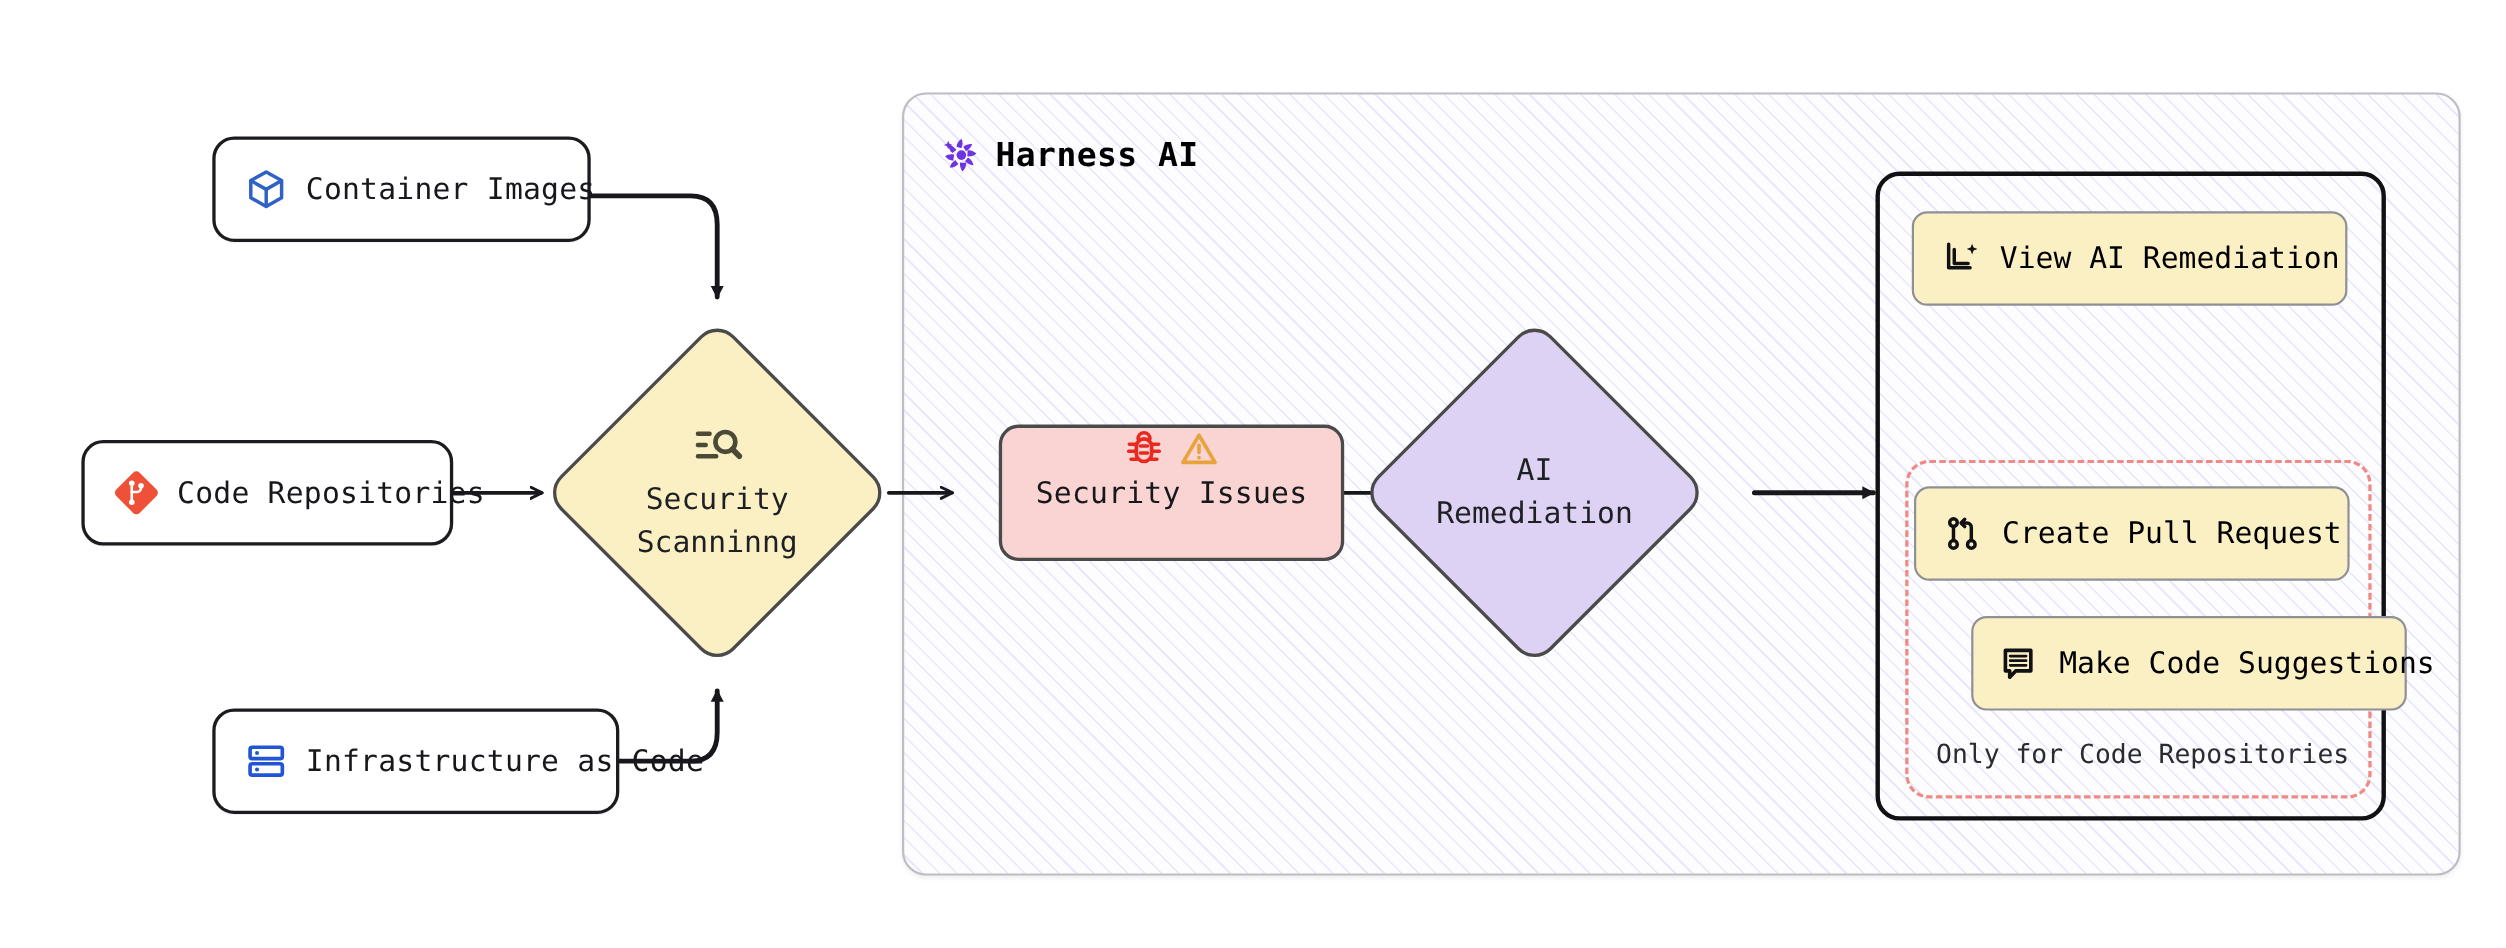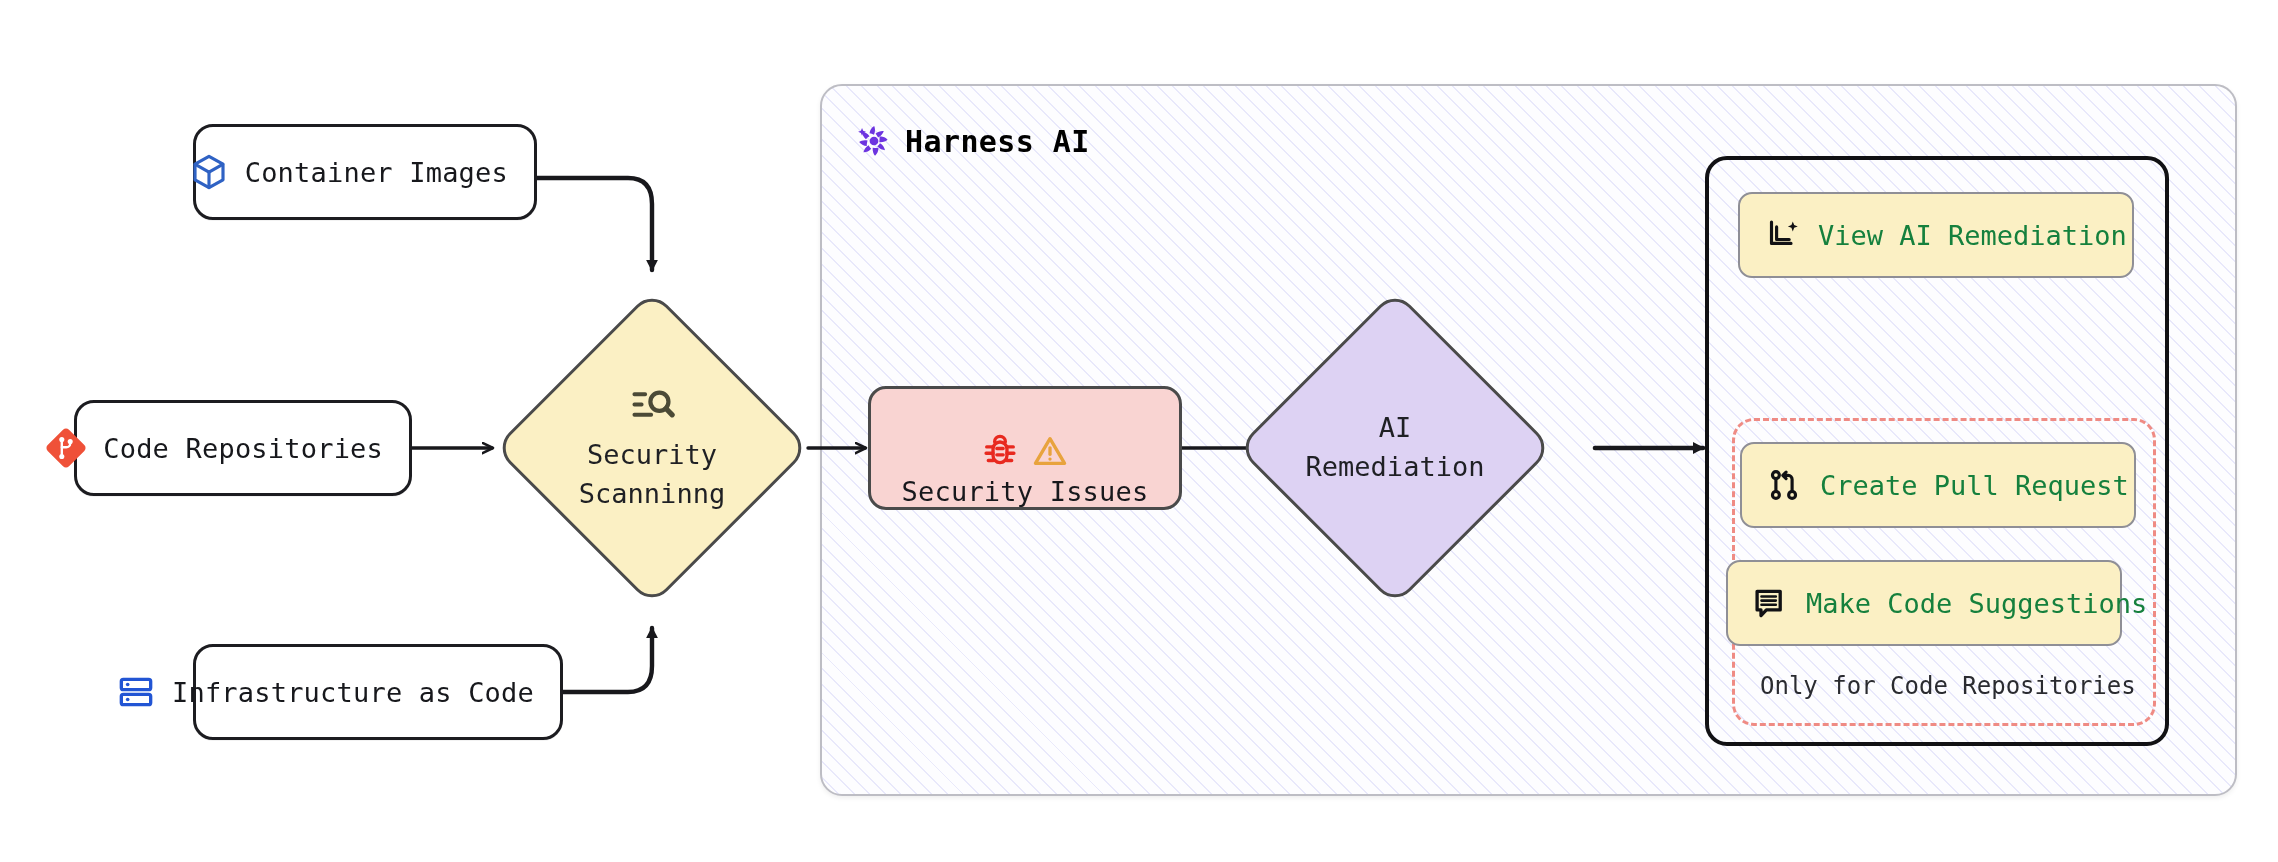--- a/index.html
+++ b/index.html
@@ -7,21 +7,21 @@
     width:2278px;height:862px;position:relative;overflow:hidden;
     font-family:"DejaVu Sans Mono","Liberation Mono",monospace;
     color:#1f2024;
   }
   #stage{position:absolute;inset:0;}
   svg#wires{position:absolute;left:0;top:0;width:2278px;height:862px;pointer-events:none;}
 
   
   .node{
     position:absolute;box-sizing:border-box;
-    display:flex;align-items:center;justify-content:flex-end;
+    display:flex;align-items:center;justify-content:flex-start;
     border-radius:16px;
     font-size:27px;letter-spacing:0.2px;white-space:nowrap;
   }
   .src-node{
     background:#ffffff;border:3.2px solid #1c1c20;
     border-radius:20px;
     gap:16px;padding:0 26px;
     box-shadow:0 1px 0 rgba(0,0,0,.05);
   }
   .src-node .lbl{font-size:27px;color:#17181c;}
@@ -84,21 +84,21 @@
     border:3.4px dashed #ef8b84;border-radius:22px;
     background:transparent;
   }
   .action-btn{
     position:absolute;box-sizing:border-box;
     display:flex;align-items:center;gap:18px;
     padding:0 24px;
     background:#fbf0c4;
     border:2.6px solid #8f8f96;
     border-radius:14px;
-    font-size:27px;color:#15803d;white-space:nowrap;
+    font-size:27px;color:#000000;white-space:nowrap;
   }
   .action-btn .lbl{font-size:27px;}
   .note{
     position:absolute;font-size:24px;color:#2a2b30;white-space:nowrap;
   }
   .ico{display:inline-flex;align-items:center;justify-content:center;flex:0 0 auto;}
 </style>
 </head>
 <body>
 
@@ -200,21 +200,21 @@
           </g>
           <circle cx="17.2" cy="9.6" r="5.1" fill="none" stroke="#4b4a36" stroke-width="2.4"></circle>
           <path d="M20.9 13.4 L24.4 17" stroke="#4b4a36" stroke-width="2.9" stroke-linecap="round"></path>
         </svg>
       </span>
       <span>Security</span>
       <span>Scanninng</span>
     </div>
   </div>
 
-  <div class="node issues" style="left:868px;top:386px;width:314px;height:124px;">
+  <div class="node issues" style="left:908px;top:386px;width:314px;height:124px;">
     <div class="icons">
       <span class="ico">
         <svg width="38" height="38" viewBox="0 0 24 24" fill="none" stroke="#e8291f" stroke-width="2.1" stroke-linecap="round" stroke-linejoin="round">
           <path d="M8.6 6.2a3.4 3.4 0 0 1 6.8 0"></path>
           <rect x="7.6" y="6.3" width="8.8" height="13" rx="4.4"></rect>
           <path d="M3.6 9.4h4M16.4 9.4h4M3.2 13.4h4.4M16.4 13.4h4.4M4.6 18h3.2M16.2 18h3.2"></path>
           <path d="M10 10.4h4M10 14.4h4"></path>
         </svg>
       </span>
       <span class="ico">
@@ -259,21 +259,21 @@
         <circle cx="6.6" cy="18.6" r="2.3"></circle>
         <circle cx="17.4" cy="18.6" r="2.3"></circle>
         <path d="M6.6 7.8v8.4"></path>
         <path d="M17.4 16.2V8.2a2.6 2.6 0 0 0-2.6-2.6h-3.2"></path>
         <path d="M13.4 3.4 11.2 5.6l2.2 2.2"></path>
       </svg>
     </span>
     <span class="lbl">Create Pull Request</span>
   </div>
 
-  <div class="action-btn" style="left:1726px;top:560px;width:396px;height:86px;">
+  <div class="action-btn" style="left:1792px;top:560px;width:396px;height:86px;">
     <span class="ico">
       <svg width="36" height="36" viewBox="0 0 24 24">
         <path d="M3.4 4.2h15.4v12.4H9.6L6 20.4v-3.8H3.4z" fill="none" stroke="#111114" stroke-width="2.2" stroke-linejoin="round"></path>
         <g stroke="#111114" stroke-width="1.7" stroke-linecap="round">
           <path d="M6.3 7.6h9.6M6.3 10.4h9.6M6.3 13.2h9.6"></path>
         </g>
       </svg>
     </span>
     <span class="lbl">Make Code Suggestions</span>
   </div>

